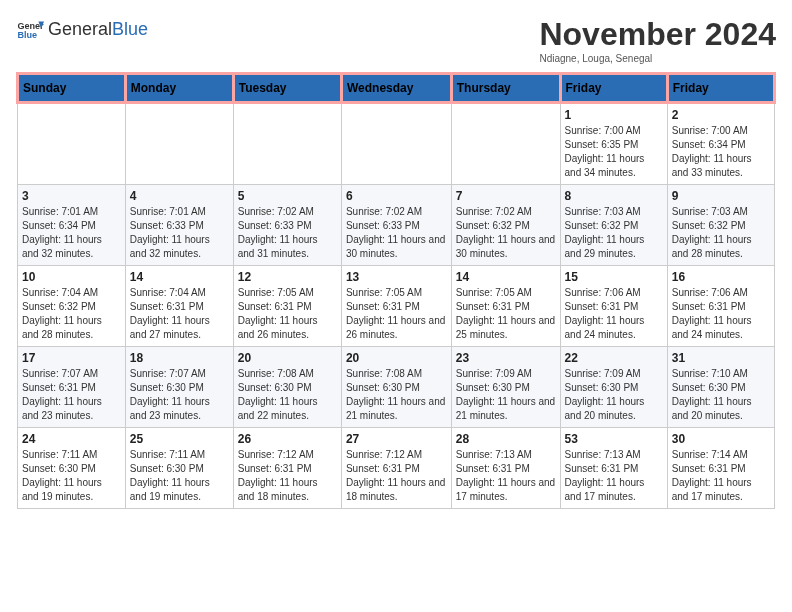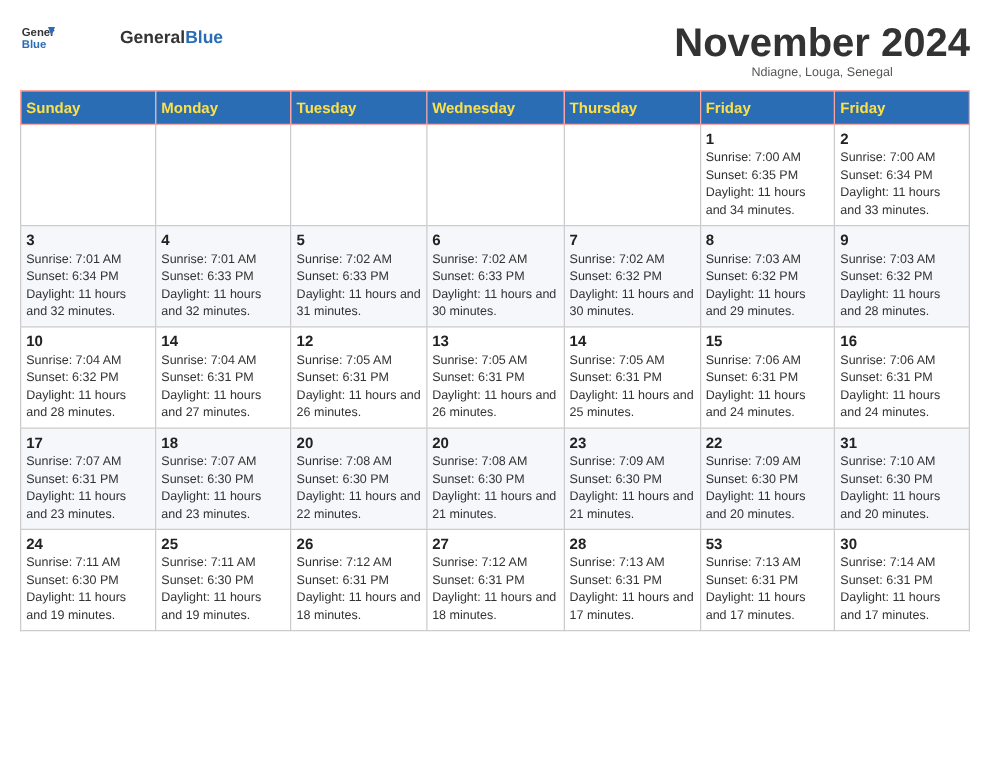--- a/index.html
+++ b/index.html
@@ -15,56 +15,55 @@
       align-items: flex-start;
       justify-content: space-between;
       margin-bottom: 8px;
     }
     .logo {
       display: flex;
       align-items: center;
       gap: 4px;
     }
     .logo-text {
-      font-size: 14px;
-      font-weight: bold;
+      font-size: 18px;
+      font-weight: normal;
       line-height: 1.1;
-      margin-left: 48px;
     }
     .logo-general { color: #333; }
     .logo-blue { color: #2a6db5; }
     .logo-icon {
       width: 28px;
       height: 28px;
     }
     .title-block {
-      text-align: center;
+      text-align: left;
     }
     .month-title {
       font-size: 32px;
       font-weight: bold;
       color: #333;
     }
     .location {
       font-size: 10px;
       color: #555;
     }
     .calendar {
       width: 100%;
       border-collapse: collapse;
       font-size: 11px;
     }
     .calendar thead th {
       background-color: #2a6db5;
-      color: #fde047;
+      color: #000000;
       padding: 6px 4px;
       text-align: left;
       font-size: 12px;
       font-weight: bold;
-      border: 1px solid #fca5a5;
+      border: 3px solid #fca5a5;
     }
     .calendar tbody tr {
       border: 1px solid #ccc;
     }
     .calendar tbody td {
       border: 1px solid #ccc;
       vertical-align: top;
       padding: 4px;
       width: 113px;
       min-height: 80px;

